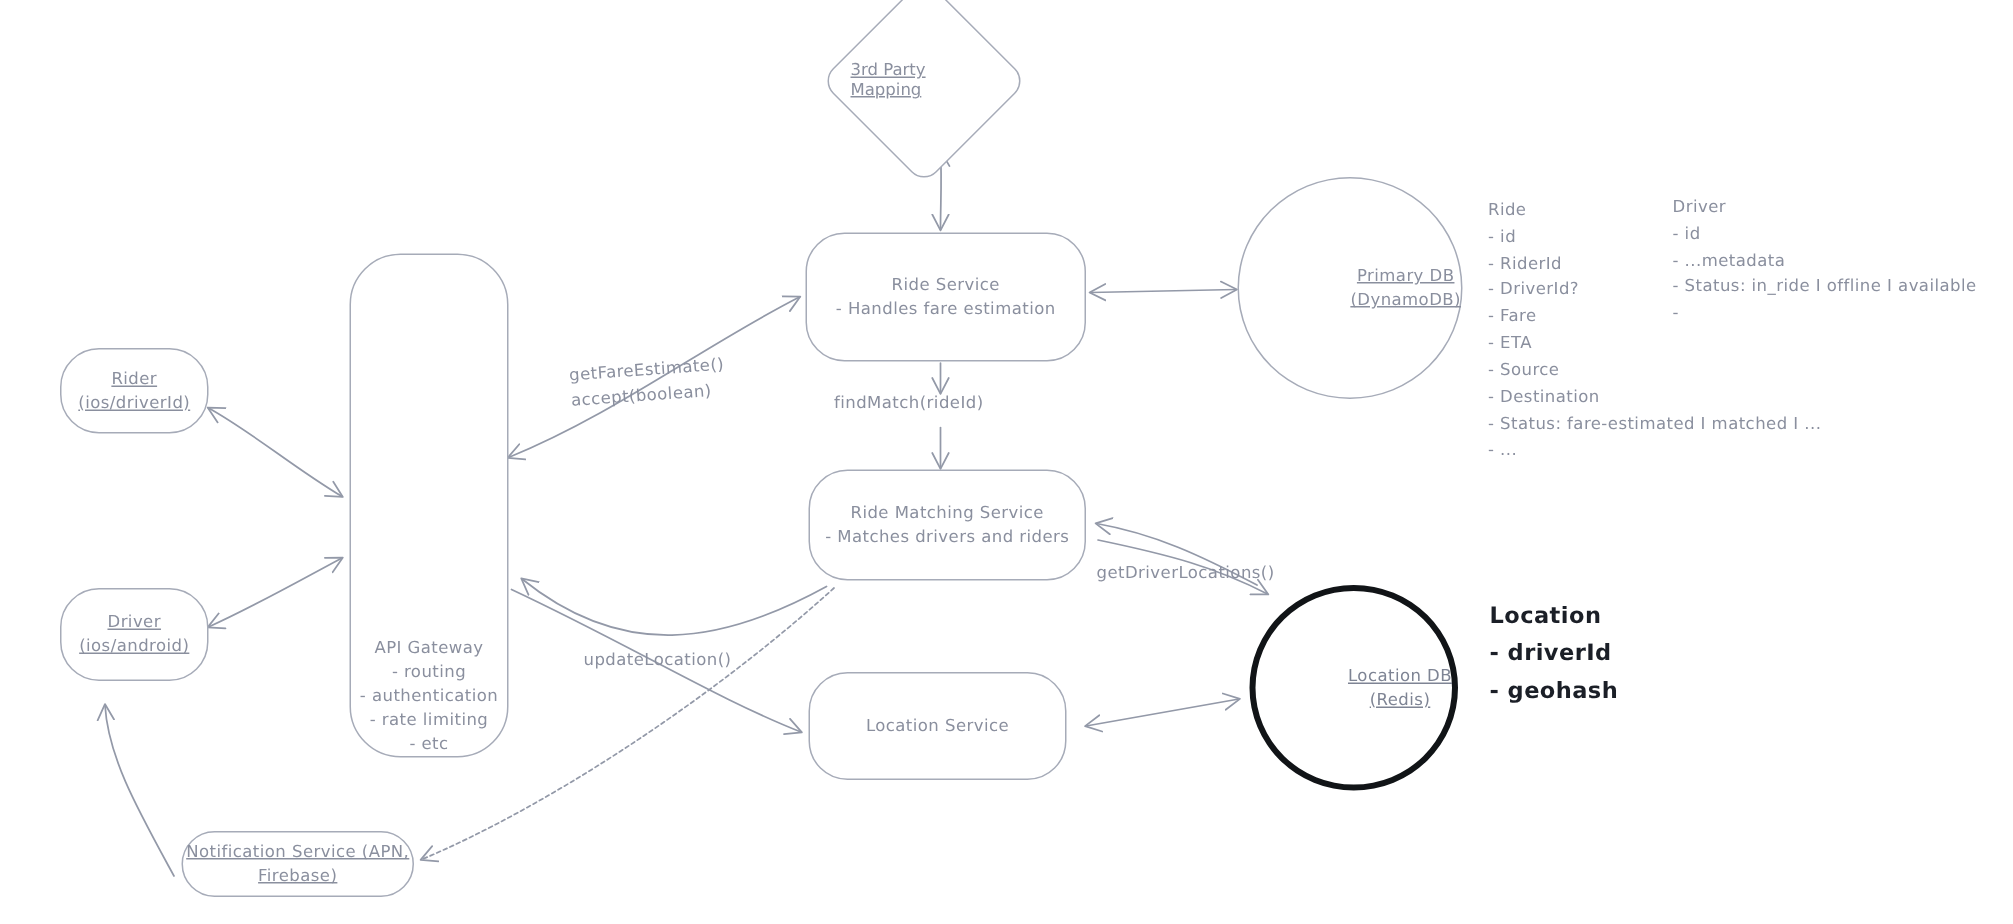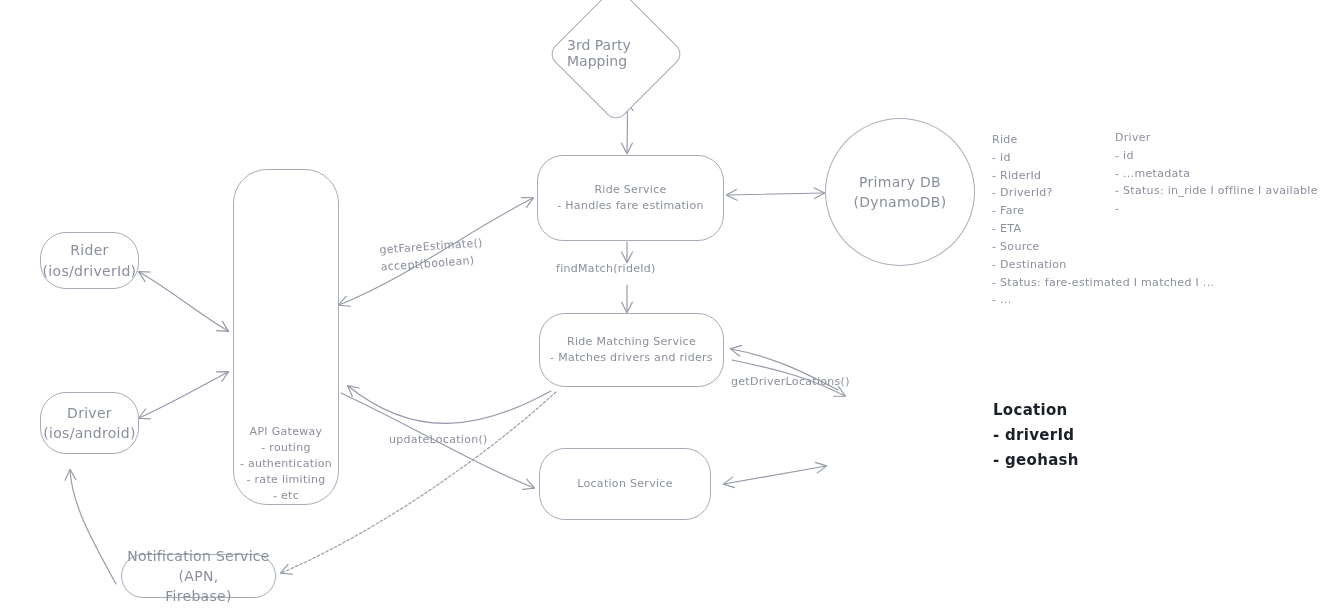--- a/index.html
+++ b/index.html
@@ -9,39 +9,39 @@
   svg#wires{position:absolute;left:0;top:0;width:1342px;height:616px;overflow:visible;}
 
   .node{position:absolute;display:flex;align-items:center;justify-content:center;
         text-align:center;color:#8a8f9e;box-sizing:border-box;}
   .node .lbl{display:block;line-height:1.45;white-space:pre-line;letter-spacing:.3px;}
 
   .rbox{border:1.15px solid #a6abb8;border-radius:26px;background:#fff;}
   .rbox.soft{border-radius:26px;}
   .rbox.pill{border-radius:34px;align-items:flex-end;}
 
-  .circle{border:1.15px solid #a6abb8;border-radius:50%;background:#fff;}
+  .circle{border:1.15px solid #a6abb8;border-radius:50%;background:#fff;justify-content:flex-end;}
   .circle.thick{border:4.5px solid #111417;color:#7e8494;}
 
   .diamond-wrap{position:absolute;}
   .diamond-shape{position:absolute;left:0;top:0;width:100%;height:100%;
      border:1.15px solid #a6abb8;border-radius:12px;transform:rotate(45deg);background:#fff;}
   .diamond-txt{position:absolute;left:0;top:0;width:100%;height:100%;
      display:flex;align-items:center;justify-content:center;color:#8a8f9e;}
 
   .edge-label{position:absolute;color:#8a8f9e;white-space:pre-line;line-height:1.5;
      letter-spacing:.3px;}
 
   .schema{position:absolute;color:#8a8f9e;white-space:pre-line;line-height:1.62;
      letter-spacing:.3px;}
   .schema.dark{color:#1b1f27;font-weight:700;line-height:1.66;}
 
   .t13{font-size:15px;}
   .t12{font-size:11px;}
-  .t11{font-size:14px;}
+  .t11{font-size:11px;text-decoration:underline;}
 </style>
 </head>
 <body>
 
 <div id="canvas">
 
   <svg id="wires" viewBox="0 0 1342 616" xmlns="http://www.w3.org/2000/svg">
     <defs>
       <marker id="ah" viewBox="0 0 12 12" refX="10" refY="6" markerWidth="11" markerHeight="11" orient="auto-start-reverse">
         <path d="M0.5 0.8 L10.6 6 L0.5 11.2" fill="none" stroke="#9399a8" stroke-width="1.1" stroke-linecap="round" stroke-linejoin="round"></path>
@@ -119,20 +119,24 @@
 
   <div class="node rbox" style="left:539px;top:448px;width:172px;height:72px;">
     <span class="lbl t12">Location Service</span>
   </div>
 
   <div class="node circle" style="left:825px;top:118px;width:150px;height:148px;">
     <span class="lbl t11">Primary DB
 (DynamoDB)</span>
   </div>
 
+  <div class="node circle thick" style="left:833px;top:390px;width:139px;height:137px;">
+    <span class="lbl t11">Location DB
+(Redis)</span>
+  </div>
 
   <div class="node rbox soft" style="left:121px;top:554px;width:155px;height:44px;">
     <span class="lbl t11">Notification Service (APN,
 Firebase)</span>
   </div>
 
   <div class="edge-label t12" style="left:380px;top:239px;transform:rotate(-4deg);">getFareEstimate()
 accept(boolean)</div>
 
   <div class="edge-label t12" style="left:556px;top:261px;">findMatch(rideId)</div>

